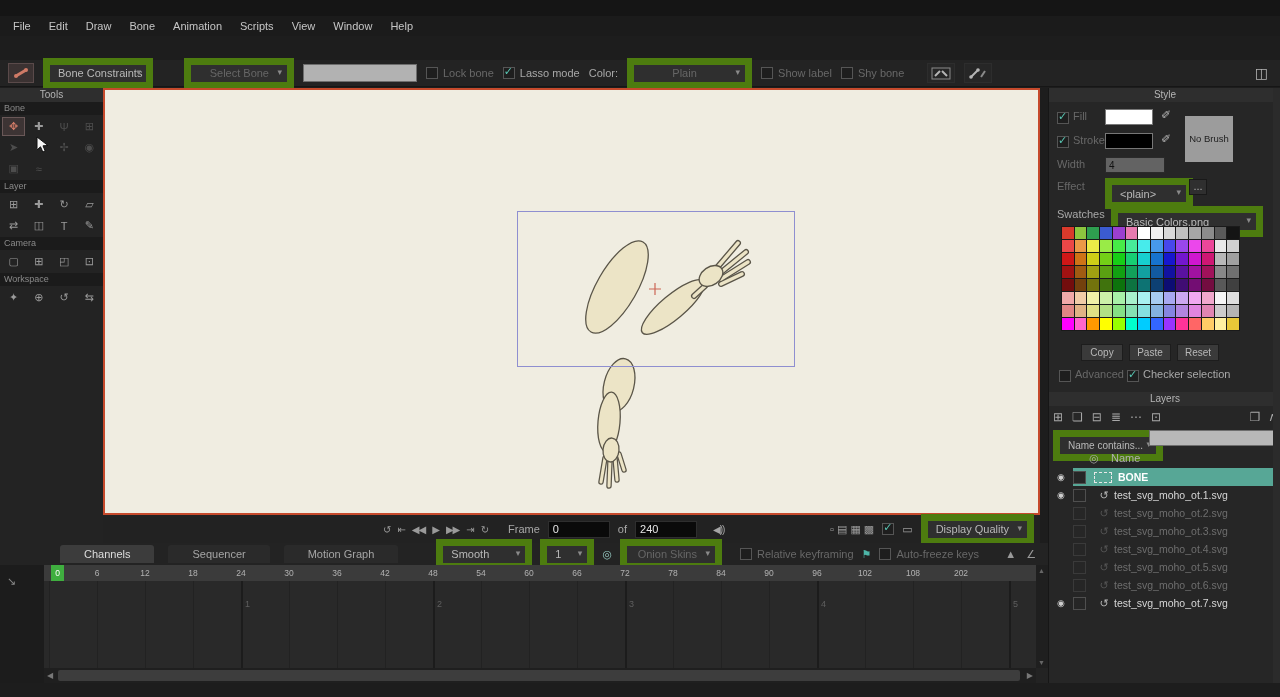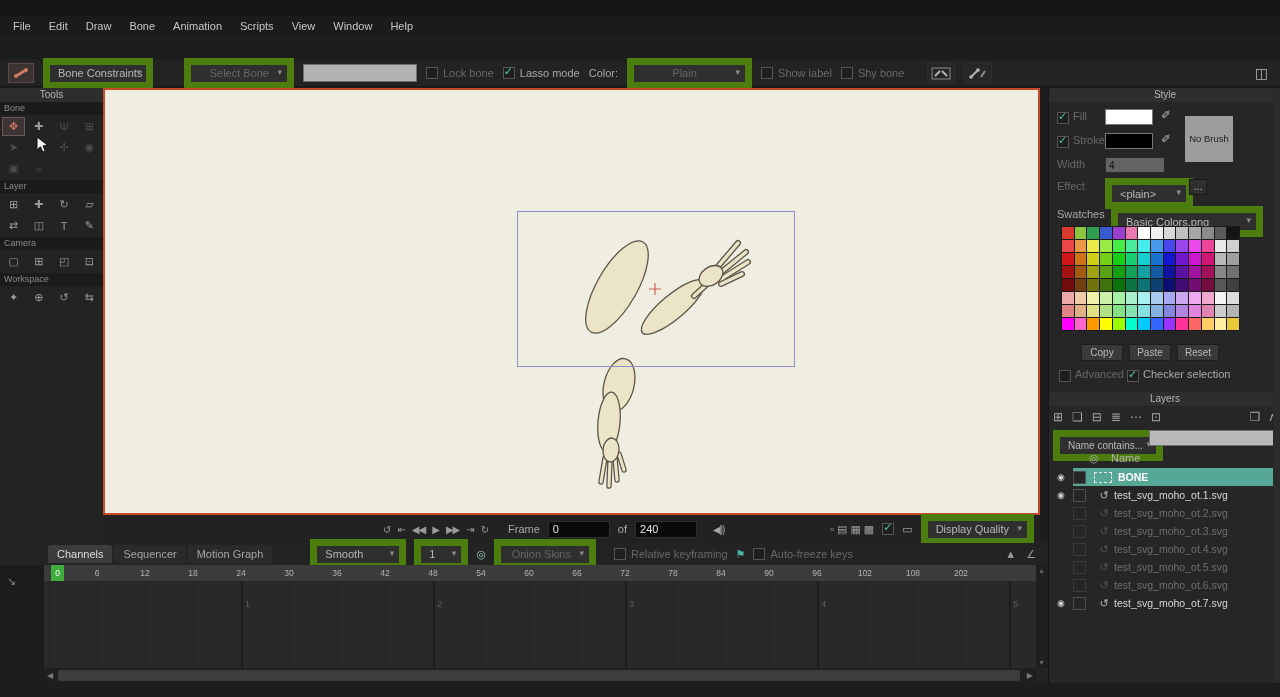--- a/index.html
+++ b/index.html
@@ -47,21 +47,21 @@
   .pb-btn{color:#9a9a9a;font-size:10px;letter-spacing:-1px;}
   .num{width:52px;height:15px;background:#0a0a0a;border:1px solid #2e2e2e;color:#e6e6e6;font-size:11px;font-family:"Liberation Sans",sans-serif;padding:0 4px;}
   .speaker{color:#a5a5a5;font-size:10px;letter-spacing:-1px;}
   .q-btn{color:#9a9a9a;font-size:11px;}
   .quality-group{display:flex;gap:3px;}
   .safe-icon{color:#9a9a9a;}
   
   .timeline{position:absolute;left:0;top:543px;width:1048px;height:140px;background:#232323;}
   .tl-controls{position:absolute;left:0;top:0;right:0;height:22px;display:flex;align-items:center;gap:8px;padding-left:48px;background:#232323;}
   .tl-tabs{display:flex;gap:2px;}
-  .tl-tab{padding:3px 9px;color:#a5a5a5;background:#2a2a2a;border-radius:3px 3px 0 0;}
+  .tl-tab{padding:3px 24px;color:#a5a5a5;background:#2a2a2a;border-radius:3px 3px 0 0;margin-left:12px;}
   .tl-tab.active{background:#3c3c3c;color:#ddd;}
   .flag{color:#4db6a8;font-size:11px;}
   .tl-right-icons{display:flex;gap:10px;margin-right:12px;color:#9a9a9a;}
   .gutter{position:absolute;left:0;top:22px;width:44px;bottom:0;background:#1c1c1c;}
   .gutter .expand{position:absolute;left:7px;top:10px;color:#8a8a8a;font-size:11px;}
   .ruler{position:absolute;left:44px;top:22px;width:992px;height:16px;background:#3b3b3b;overflow:hidden;}
   .ruler .tick{position:absolute;top:3px;width:20px;text-align:center;font-size:8.5px;color:#b2b2b2;}
   .frame0{position:absolute;left:7px;top:0;width:13px;height:16px;background:#3fae3f;color:#fff;font-size:8.5px;text-align:center;line-height:16px;}
   .track{position:absolute;left:44px;top:38px;width:992px;height:87px;background:#292929;overflow:hidden;}
   .gline{position:absolute;top:0;bottom:0;width:1px;background:#222;}

